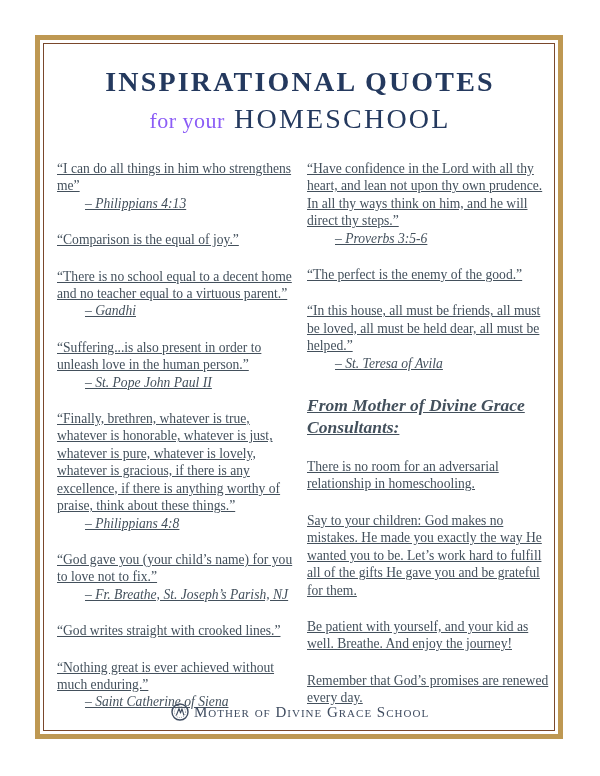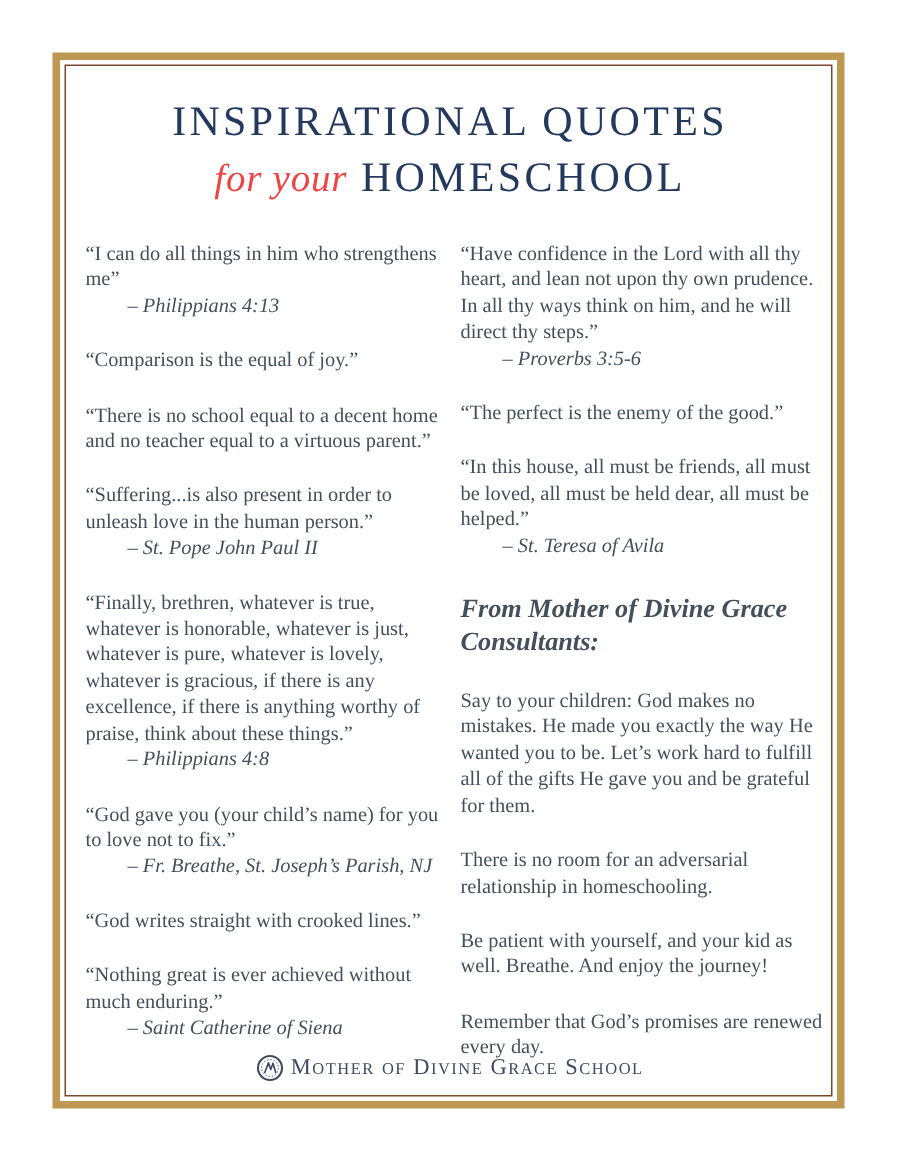--- a/index.html
+++ b/index.html
@@ -27,42 +27,42 @@
     position: absolute;
     top: 64px; left: 0; right: 0;
     text-align: center;
     color: #24395e;
   }
   .title-line1 {
     font-size: 28px;
     letter-spacing: 2.2px;
     line-height: 36px;
     display: block;
-    font-weight: normal;
+    font-weight: bold;
   }
   .title-line2 {
     display: block;
     line-height: 38px;
     font-size: 28px;
     letter-spacing: 2.2px;
   }
   .title-italic {
-    font-style: italic;
-    color: #ef4444;
-    font-size: 26px;
+    color: #8b5cf6;
+    font-size: 22px;
     letter-spacing: 0.5px;
     text-transform: none;
   }
   
   .col {
     position: absolute;
     top: 160px;
     font-size: 13.6px;
     line-height: 17.4px;
     color: #43505c;
+    text-decoration: underline;
   }
   .col-left  { left: 57px;  width: 240px; }
   .col-right { left: 307px; width: 245px; }
   .quote { margin: 0 0 19px 0; }
   .qtext { margin: 0; }
   .attr  { margin: 0; font-style: italic; padding-left: 28px; }
   .consultants-heading {
     font-style: italic;
     font-size: 17.5px;
     line-height: 22px;
@@ -103,20 +103,21 @@
 <div class="col col-left">
   <div class="quote">
     <p class="qtext">“I can do all things in him who strengthens me”</p>
     <p class="attr">– Philippians 4:13</p>
   </div>
   <div class="quote">
     <p class="qtext">“Comparison is the equal of joy.”</p>
   </div>
   <div class="quote">
     <p class="qtext">“There is no school equal to a decent home and no teacher equal to a virtuous parent.”</p>
+    <p class="attr">– Gandhi</p>
   </div>
   <div class="quote">
     <p class="qtext">“Suffering...is also present in order to unleash love in the human person.”</p>
     <p class="attr">– St. Pope John Paul II</p>
   </div>
   <div class="quote">
     <p class="qtext">“Finally, brethren, whatever is true, whatever is honorable, whatever is just, whatever is pure, whatever is lovely, whatever is gracious, if there is any excellence, if there is anything worthy of praise, think about these things.”</p>
     <p class="attr">– Philippians 4:8</p>
   </div>
   <div class="quote">
@@ -138,22 +139,22 @@
     <p class="attr">– Proverbs 3:5-6</p>
   </div>
   <div class="quote">
     <p class="qtext">“The perfect is the enemy of the good.”</p>
   </div>
   <div class="quote">
     <p class="qtext">“In this house, all must be friends, all must be loved, all must be held dear, all must be helped.”</p>
     <p class="attr">– St. Teresa of Avila</p>
   </div>
   <h2 class="consultants-heading">From Mother of Divine Grace Consultants:</h2>
+  <p class="note">There is no room for an adversarial relationship in homeschooling.</p>
   <p class="note">Say to your children: God makes no mistakes. He made you exactly the way He wanted you to be. Let’s work hard to fulfill all of the gifts He gave you and be grateful for them.</p>
-  <p class="note">There is no room for an adversarial relationship in homeschooling.</p>
   <p class="note">Be patient with yourself, and your kid as well. Breathe. And enjoy the journey!</p>
   <p class="note">Remember that God’s promises are renewed every day.</p>
 </div>
 
 <footer class="footer">
   <svg class="seal" viewBox="0 0 18 18" xmlns="http://www.w3.org/2000/svg">
     <circle cx="9" cy="9" r="8" fill="none" stroke="#3f4c60" stroke-width="1.4"></circle>
     <circle cx="9" cy="9" r="5.6" fill="none" stroke="#3f4c60" stroke-width="0.6" stroke-dasharray="1 1.2"></circle>
     <path d="M5.5 12 L8 5.5 L9.5 10 L11 5.8 L12.8 12" fill="none" stroke="#3f4c60" stroke-width="1.1" stroke-linecap="round" stroke-linejoin="round"></path>
   </svg>

